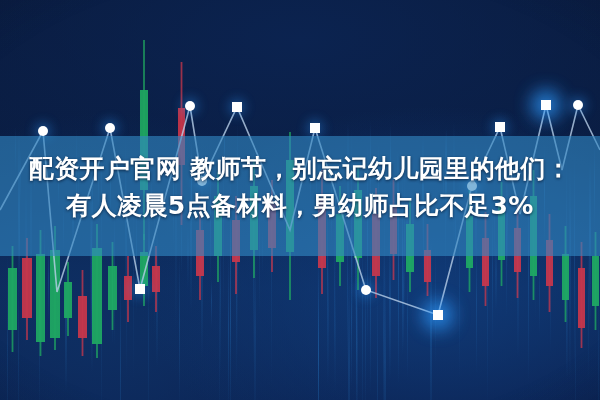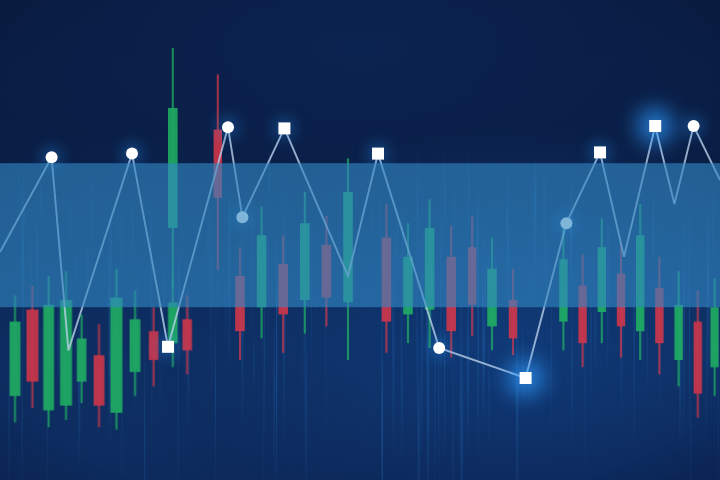--- a/index.html
+++ b/index.html
@@ -322,15 +322,17 @@
         <circle cx="578" cy="105" r="8" fill="#2e9bff" opacity="0.4" filter="url(#nodeglow)"></circle>
         <circle cx="578" cy="105" r="5" fill="#ffffff"></circle>
       </g>
   </svg>
 
   <div class="vign"></div>
 
   <div class="band"></div>
 
   <div class="title">
+    <span class="ln">配资开户官网 教师节，别忘记幼儿园里的他们：</span>
+    <span class="ln">有人凌晨5点备材料，男幼师占比不足3%</span>
   </div>
 
 </div>
 
 </body></html>

